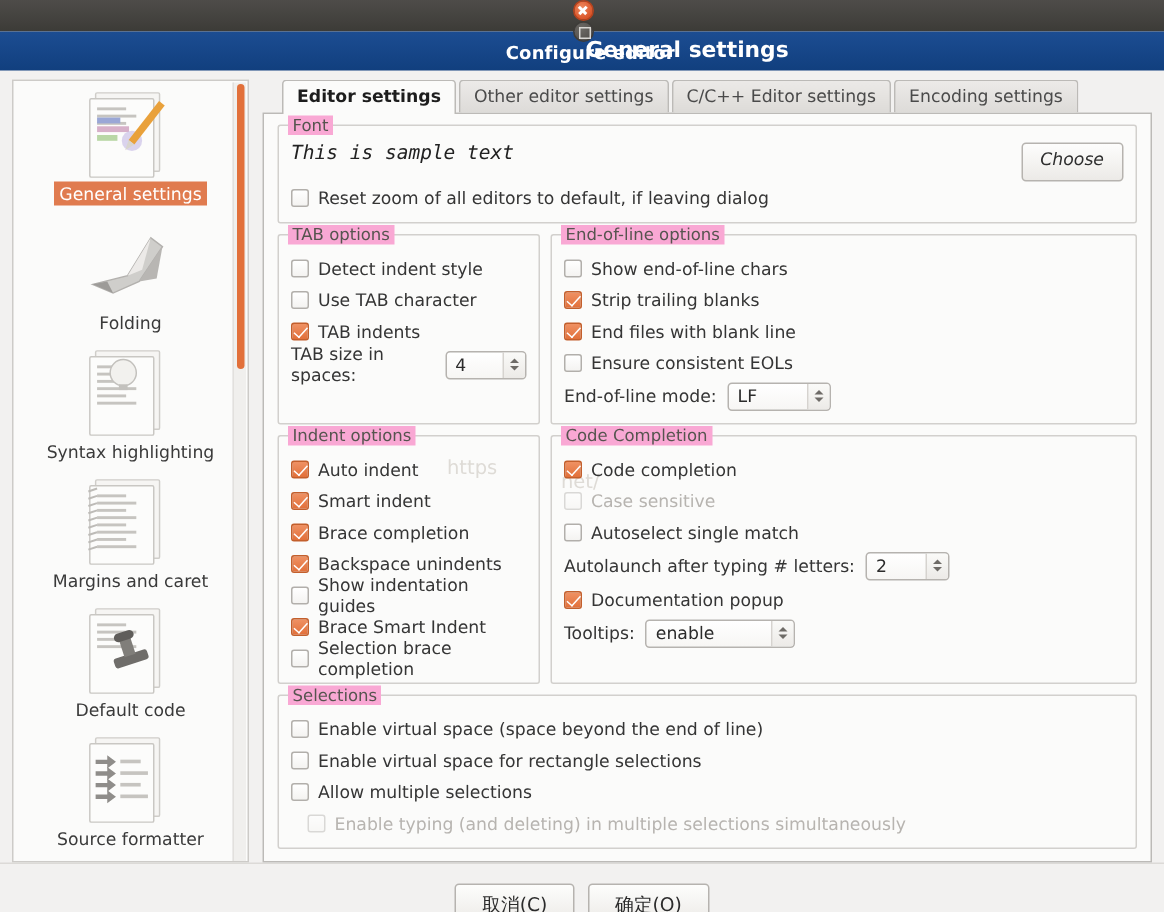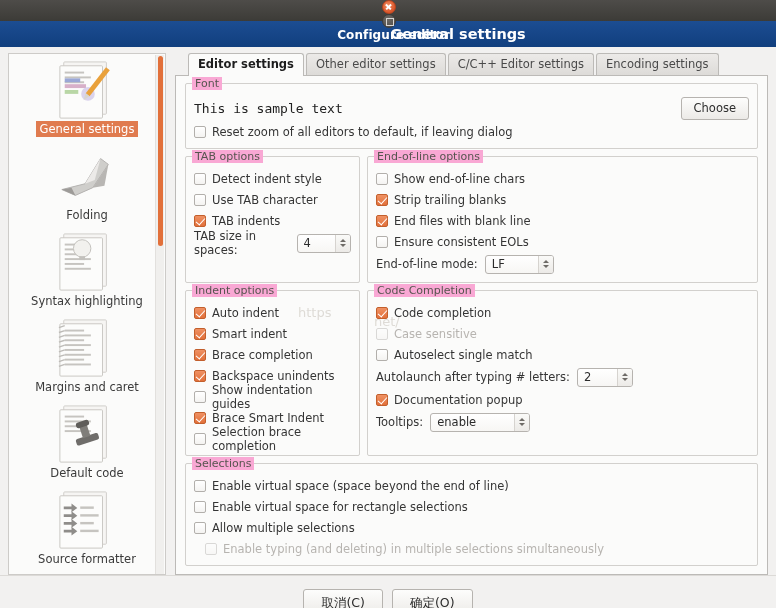--- a/index.html
+++ b/index.html
@@ -247,23 +247,24 @@
   .arrows .up { border-bottom: 3.6px solid #6e6b67; }
   .arrows .dn { border-top: 3.6px solid #6e6b67; }
 
   .spin.w-tabsize { width: 62px; }
   .spin.w-eol     { width: 69px; }
   .spin.w-letters { width: 56px; }
   .spin.w-tooltip { width: 100px; }
 
   
   .fontrow {
-    display: flex; align-items: center;
+    display: flex; 
     justify-content: space-between;
     height: 26px;
+    font-style: italic;
   }
   #sampletext {
     font-family: "DejaVu Sans Mono", "Liberation Mono", monospace;
     font-size: 13px; color: #222;
   }
   .btn {
     border: 1px solid #b6b3af;
     border-radius: 3px;
     background: linear-gradient(to bottom,#fdfdfc,#eceae7);
     padding: 4px 12px;

